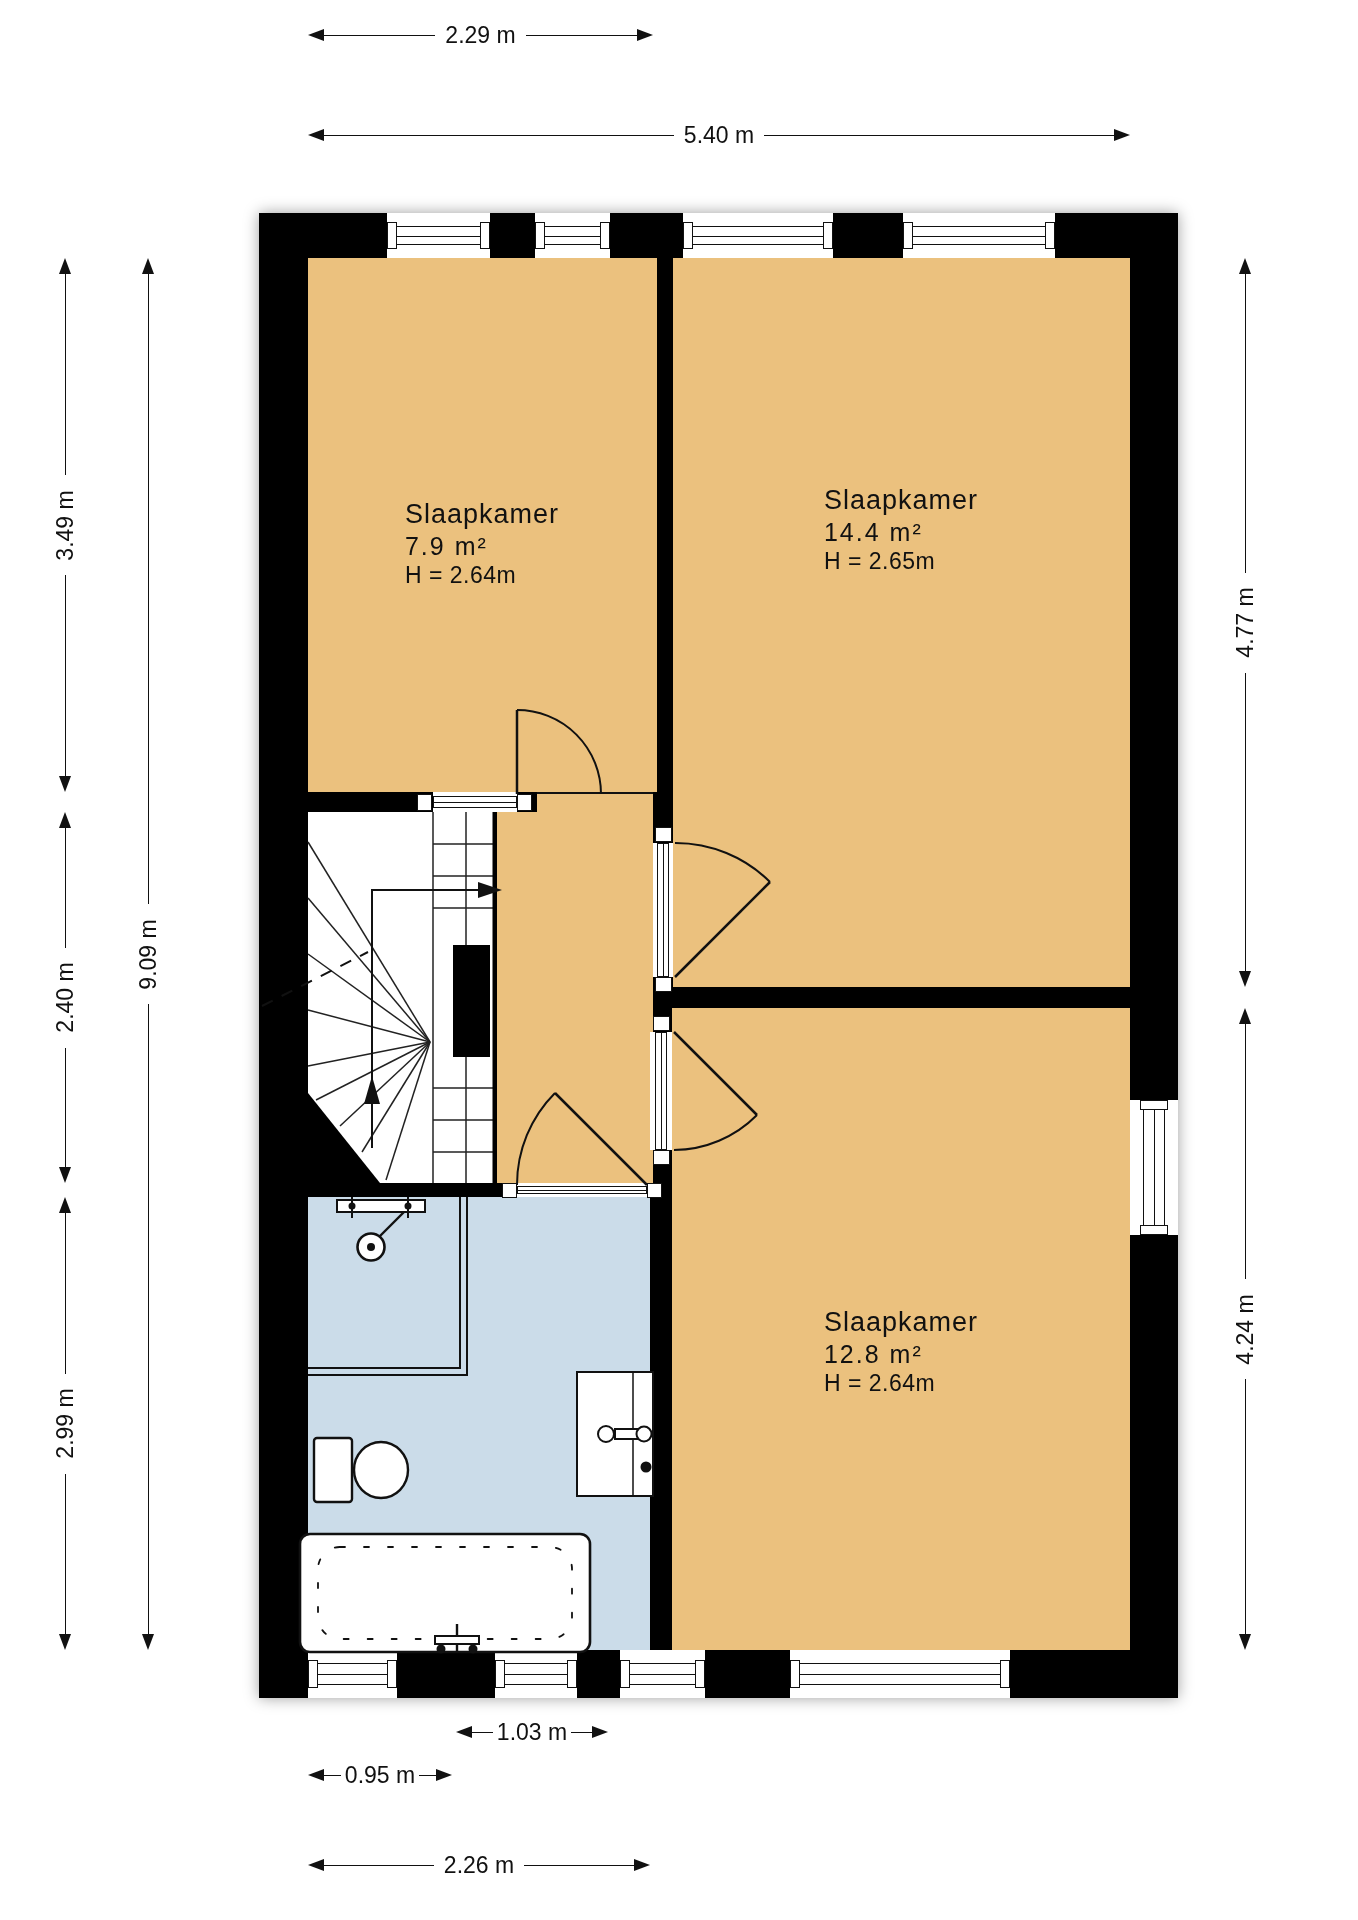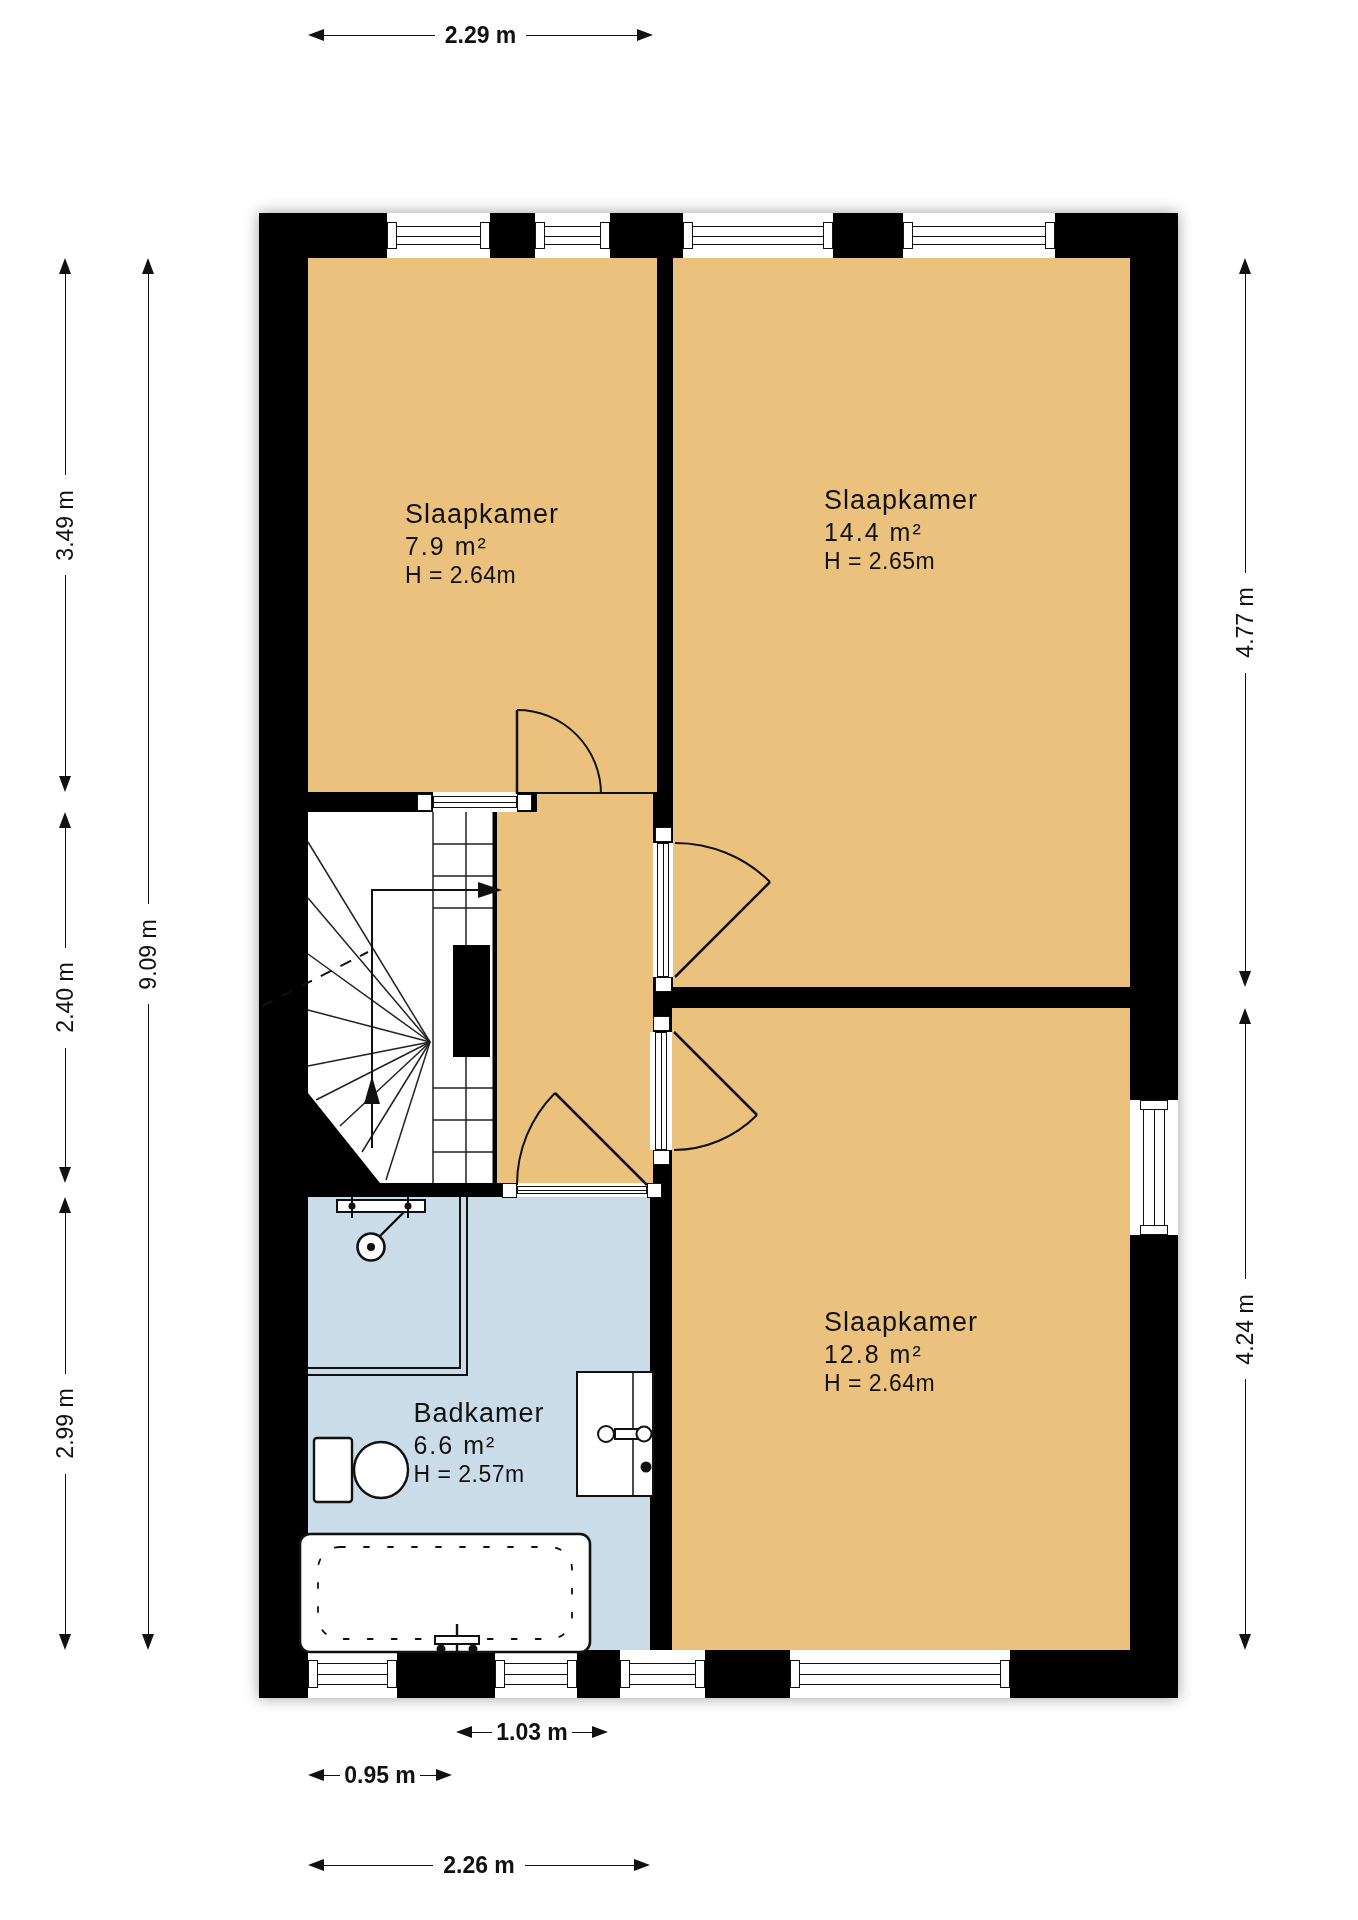--- a/index.html
+++ b/index.html
@@ -39,21 +39,21 @@
   
   .room-label{position:absolute;transform:translate(-50%,-50%);text-align:left;line-height:1.22;white-space:nowrap;}
   .room-label .rn{font-size:27px;letter-spacing:1px;}
   .room-label .ra{font-size:25px;letter-spacing:2px;}
   .room-label .rh{font-size:23px;letter-spacing:.5px;}
 
   
   .dim{position:absolute;}
   .dim-h{display:flex;align-items:center;height:26px;transform:translateY(-50%);}
   .dim-h .dl{flex:1;height:0;border-top:1.6px solid #111;}
-  .dim-h .dt{padding:0 10px;font-size:23px;white-space:nowrap;font-weight:bold;}
+  .dim-h .dt{padding:0 10px;font-size:23px;white-space:nowrap;}
   .ah{width:0;height:0;display:block;}
   .ah-l{border-top:6.5px solid transparent;border-bottom:6.5px solid transparent;border-right:16px solid #111;}
   .ah-r{border-top:6.5px solid transparent;border-bottom:6.5px solid transparent;border-left:16px solid #111;}
   .dim-v{display:flex;flex-direction:column;align-items:center;width:26px;transform:translateX(-50%);}
   .dim-v .dl{flex:1;width:0;border-left:1.6px solid #111;}
   .dim-v .dt{height:100px;width:26px;display:flex;align-items:center;justify-content:center;}
   .dim-v .dt span{transform:rotate(-90deg);font-size:23px;white-space:nowrap;display:block;}
   .ah-u{border-left:6.5px solid transparent;border-right:6.5px solid transparent;border-bottom:16px solid #111;}
   .ah-d{border-left:6.5px solid transparent;border-right:6.5px solid transparent;border-top:16px solid #111;}
 
@@ -245,33 +245,35 @@
   <div class="room-label" style="left:901px;top:530px;">
     <div class="rn">Slaapkamer</div>
     <div class="ra">14.4 m²</div>
     <div class="rh">H = 2.65m</div>
   </div>
   <div class="room-label" style="left:901px;top:1352px;">
     <div class="rn">Slaapkamer</div>
     <div class="ra">12.8 m²</div>
     <div class="rh">H = 2.64m</div>
   </div>
-  <div class="room-label" style="left:479px;top:1443px;">
-    <div class="rn">Badkamer</div>
-    <div class="ra">6.6 m²</div>
-    <div class="rh">H = 2.57m</div>
-  </div>
 
   <div class="dim dim-h" style="left:308px;top:35px;width:345px;">
     <span class="ah ah-l"></span>
       <span class="dl"></span>
     <span class="dt">2.29 m</span>
     <span class="dl"></span>
       <span class="ah ah-r"></span>
   </div>
+  <div class="dim dim-h" style="left:308px;top:135px;width:822px;">
+    <span class="ah ah-l"></span>
+      <span class="dl"></span>
+    <span class="dt">5.40 m</span>
+    <span class="dl"></span>
+      <span class="ah ah-r"></span>
+  </div>
 
   <div class="dim dim-v" style="left:65px;top:258px;height:534px;">
     <span class="ah ah-u"></span>
       <span class="dl"></span>
     <span class="dt">
         <span>3.49 m</span>
       </span>
     <span class="dl"></span>
       <span class="ah ah-d"></span>
   </div>

